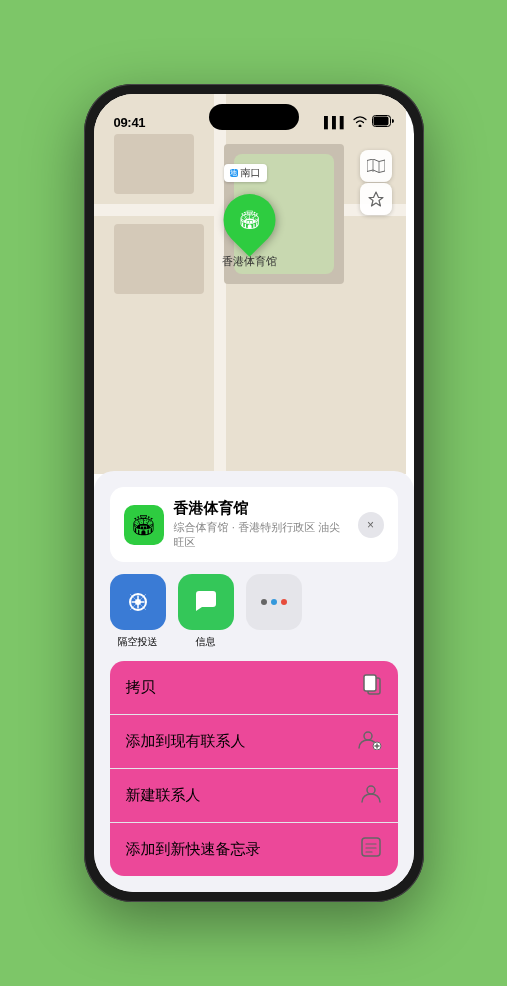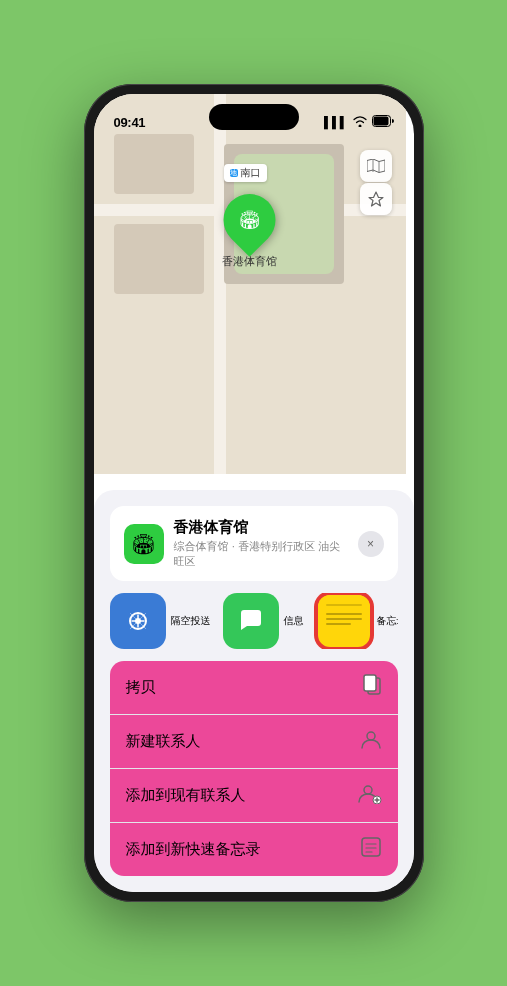--- a/index.html
+++ b/index.html
@@ -252,21 +252,21 @@
     }
     
     .share-row {
       display: flex;
       gap: 12px;
       margin-bottom: 12px;
       overflow: hidden;
     }
     .share-item {
       display: flex;
-      flex-direction: row;
+      flex-direction: column;
       align-items: center;
       gap: 5px;
       flex-shrink: 0;
     }
     .share-icon {
       width: 56px; height: 56px;
       border-radius: 14px;
       display: flex;
       align-items: center;
       justify-content: center;
@@ -416,35 +416,20 @@
         <div class="share-item">
           <div class="share-icon messages">
             <svg width="32" height="32" viewBox="0 0 32 32" fill="none">
               <path d="M6 8a3 3 0 0 1 3-3h14a3 3 0 0 1 3 3v10a3 3 0 0 1-3 3H12l-6 4V8z" fill="white"></path>
             </svg>
           </div>
           <span class="share-label">信息</span>
         </div>
 
 
-        <div class="share-item">
-          <div class="share-icon notes" style="background:#ffd60a; border-radius:14px; position:relative; width:56px; height:56px;">
-
-            <div style="position:absolute; top:0; left:0; right:0; height:16px; background:#ffd60a; border-radius:12px 12px 0 0; display:flex; align-items:center; justify-content:center;">
-              <div style="width:36px; height:2px; background:rgba(0,0,0,0.15); border-radius:1px; margin-top:3px;"></div>
-            </div>
-
-            <div style="position:absolute; top:18px; left:8px; right:8px; display:flex; flex-direction:column; gap:3px;">
-              <div style="height:2px; background:rgba(0,0,0,0.25); border-radius:1px;"></div>
-              <div style="height:2px; background:rgba(0,0,0,0.25); border-radius:1px;"></div>
-              <div style="height:2px; background:rgba(0,0,0,0.25); border-radius:1px; width:70%;"></div>
-            </div>
-          </div>
-          <span class="share-label">备忘录</span>
-        </div>
 
         <div class="share-item">
           <div class="share-icon" style="background:#e5e5ea; border-radius:14px; width:56px; height:56px; display:flex; align-items:center; justify-content:center;">
             <svg width="28" height="18" viewBox="0 0 28 18" fill="none">
               <circle cx="4" cy="9" r="3" fill="#666"></circle>
               <circle cx="14" cy="9" r="3" fill="#3498db"></circle>
               <circle cx="24" cy="9" r="3" fill="#e74c3c"></circle>
             </svg>
           </div>
 
@@ -453,47 +438,47 @@
       </div>
 
       <div class="action-list">
 
         <div class="action-item">
           <span class="action-label">拷贝</span>
           <span class="action-icon">
             <svg width="20" height="22" viewBox="0 0 20 22" fill="none">
               <rect x="6" y="4" width="12" height="16" rx="2" stroke="#666" stroke-width="1.5" fill="none"></rect>
               <rect x="2" y="1" width="12" height="16" rx="2" stroke="#666" stroke-width="1.5" fill="white"></rect>
-            </svg>
-          </span>
-        </div>
-
-        <div class="action-item">
-          <span class="action-label">新建联系人</span>
-          <span class="action-icon">
-            <svg width="22" height="22" viewBox="0 0 22 22" fill="none">
-              <circle cx="11" cy="8" r="4" stroke="#666" stroke-width="1.5" fill="none"></circle>
-              <path d="M2 20c0-5 4-8 9-8s9 3 9 8" stroke="#666" stroke-width="1.5" fill="none" stroke-linecap="round"></path>
             </svg>
           </span>
         </div>
 
         <div class="action-item">
           <span class="action-label">添加到现有联系人</span>
           <span class="action-icon">
             <svg width="24" height="22" viewBox="0 0 24 22" fill="none">
               <circle cx="10" cy="8" r="4" stroke="#666" stroke-width="1.5" fill="none"></circle>
               <path d="M1 20c0-5 4-8 9-8s9 3 9 8" stroke="#666" stroke-width="1.5" fill="none" stroke-linecap="round"></path>
               <circle cx="19" cy="18" r="4" fill="white" stroke="#666" stroke-width="1"></circle>
               <path d="M17 18h4M19 16v4" stroke="#666" stroke-width="1.5" stroke-linecap="round"></path>
             </svg>
           </span>
         </div>
 
         <div class="action-item">
+          <span class="action-label">新建联系人</span>
+          <span class="action-icon">
+            <svg width="22" height="22" viewBox="0 0 22 22" fill="none">
+              <circle cx="11" cy="8" r="4" stroke="#666" stroke-width="1.5" fill="none"></circle>
+              <path d="M2 20c0-5 4-8 9-8s9 3 9 8" stroke="#666" stroke-width="1.5" fill="none" stroke-linecap="round"></path>
+            </svg>
+          </span>
+        </div>
+
+        <div class="action-item">
           <span class="action-label">添加到新快速备忘录</span>
           <span class="action-icon">
             <svg width="22" height="22" viewBox="0 0 22 22" fill="none">
               <rect x="2" y="2" width="18" height="18" rx="3" stroke="#666" stroke-width="1.5" fill="none"></rect>
               <path d="M6 8h10M6 12h10M6 16h6" stroke="#666" stroke-width="1.2" stroke-linecap="round"></path>
             </svg>
           </span>
         </div>
 
 

